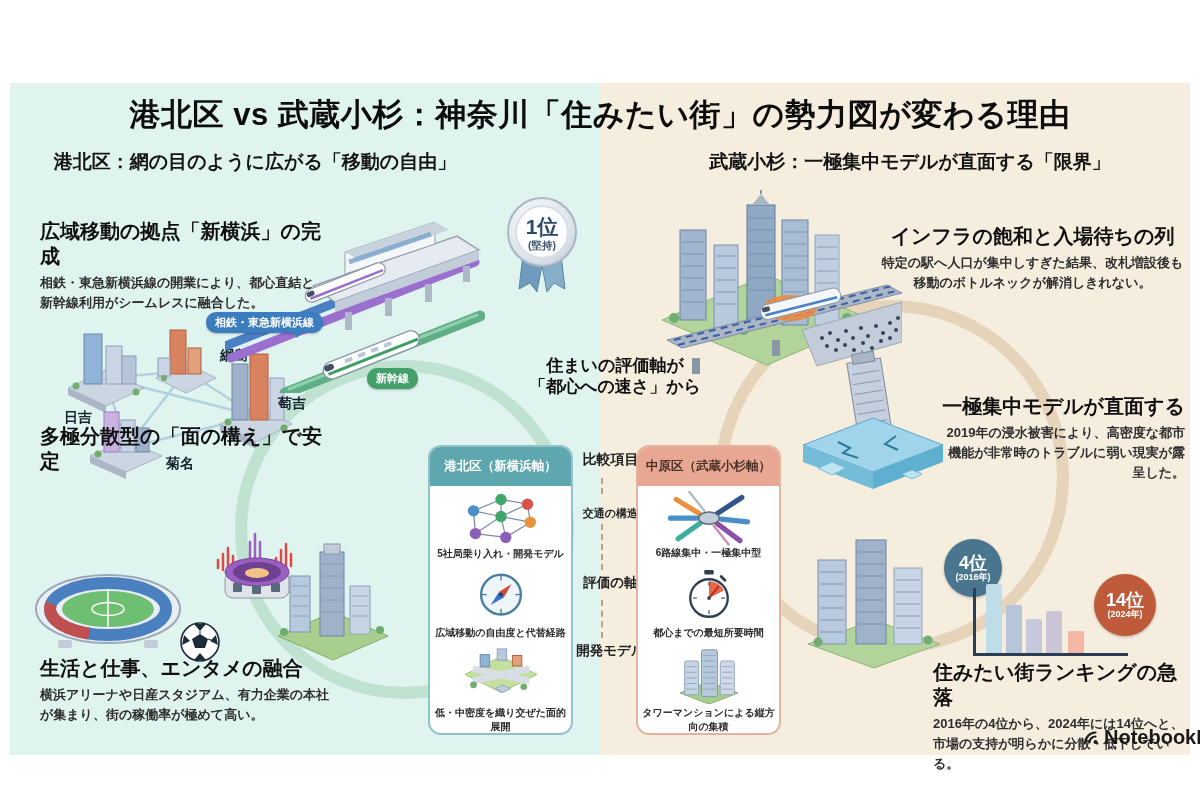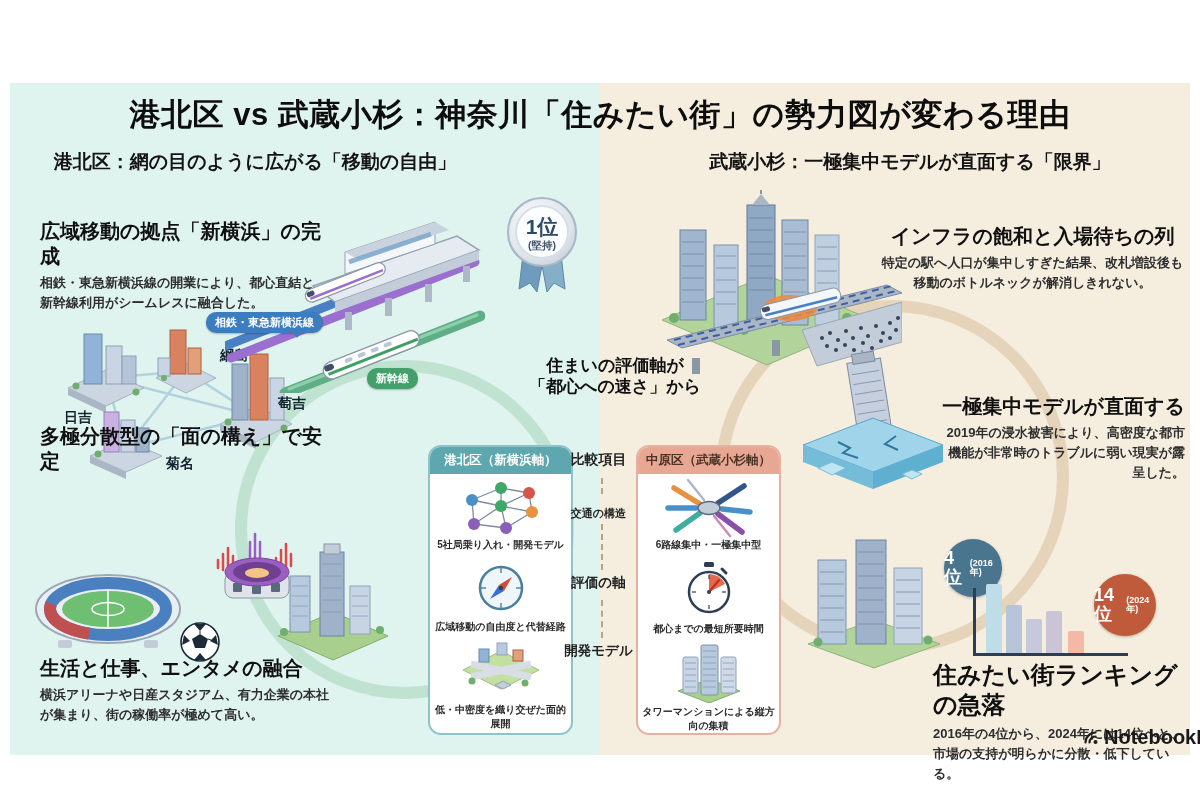--- a/index.html
+++ b/index.html
@@ -17,27 +17,27 @@
   .h2{font-size:19px;font-weight:800;color:#101010;line-height:1.25;}
   .body{font-size:13px;font-weight:600;color:#2e2e2e;line-height:1.55;margin-top:4px;}
   .pill{position:absolute;color:#fff;font-size:11px;font-weight:700;padding:3px 9px;border-radius:10px;white-space:nowrap;box-shadow:0 1px 2px rgba(0,0,0,.25);}
   .pill .tail{position:absolute;width:8px;height:8px;transform:rotate(45deg);bottom:-3px;}
   #pill-sotetsu{left:206px;top:312px;background:#3c7dc0;}
   #pill-sotetsu .tail{background:#3c7dc0;right:22px;}
   #pill-shinkansen{left:367px;top:368px;background:#43a06b;}
   .card{position:absolute;top:445px;width:141px;height:286px;background:#ffffff;border-radius:13px;display:flex;flex-direction:column;align-items:center;}
   #card-kohoku{left:428px;border:2px solid #8fc3c9;}
   #card-nakahara{left:636px;border:2px solid #e3b2a0;}
-  .card-header{width:100%;box-sizing:border-box;text-align:center;font-size:12.5px;font-weight:800;padding:5px 2px;border-radius:11px 11px 0 0;}
+  .card-header{width:100%;box-sizing:border-box;text-align:center;font-size:12.5px;font-weight:800;padding:11px 2px;border-radius:11px 11px 0 0;}
   #card-kohoku .card-header{background:#5ea7ae;color:#ffffff;}
   #card-nakahara .card-header{background:#e8a793;color:#4a3226;}
   .card-cap{font-size:10px;font-weight:700;color:#2b2b2b;text-align:center;line-height:1.35;padding:0 4px;}
-  .cmp-label{position:absolute;left:560px;width:77px;text-align:center;font-weight:800;color:#222;}
+  .cmp-label{position:absolute;left:572px;width:77px;text-align:center;font-weight:800;color:#222;}
   .cmp-dash{position:absolute;left:601px;width:0;border-left:2px dashed #b3a58c;}
-  .rank-circle{position:absolute;border-radius:50%;color:#fff;display:flex;flex-direction:row;align-items:center;justify-content:center;line-height:1.05;box-shadow:0 1px 3px rgba(0,0,0,.25);}
+  .rank-circle{position:absolute;border-radius:50%;color:#fff;display:flex;flex-direction:column;align-items:center;justify-content:center;line-height:1.05;box-shadow:0 1px 3px rgba(0,0,0,.25);}
   #rank-old{left:944px;top:539px;width:58px;height:58px;background:#49758f;}
   #rank-new{left:1094px;top:574px;width:62px;height:62px;background:#bf5b3b;}
   .rank-big{font-size:18px;font-weight:900;}
   .rank-year{font-size:9px;font-weight:700;}
   .axis{position:absolute;background:#2c3e53;}
   #bars{position:absolute;left:980px;top:584px;width:150px;height:69px;}
   .bar{position:absolute;bottom:0;width:16px;border-radius:2px 2px 0 0;}
   #footer-logo{position:absolute;left:1083px;top:726px;display:flex;align-items:center;gap:4px;}
   #footer-logo .logo-text{font-size:20px;font-weight:700;color:#191919;}
   svg text{font-family:"Liberation Sans","DejaVu Sans",sans-serif;}
@@ -538,21 +538,21 @@
   <div class="axis" style="left:973px;top:653px;width:155px;height:3px;"></div>
   <div id="bars">
     <div class="bar" style="left: 6px; height: 69px; background: rgb(190, 221, 233);"></div>
     <div class="bar" style="left: 26px; height: 48px; background: rgb(183, 197, 216);"></div>
     <div class="bar" style="left: 46px; height: 34px; background: rgb(198, 201, 220);"></div>
     <div class="bar" style="left: 66px; height: 42px; background: rgb(203, 196, 215);"></div>
     <div class="bar" style="left: 88px; height: 22px; background: rgb(243, 184, 166);"></div>
   </div>
 
   <div class="abs" style="left:933px;top:660px;width:257px;">
-    <div class="h2" style="font-size:24px;">住みたい街ランキングの急落</div>
+    <div class="h2" style="font-size:20px;">住みたい街ランキングの急落</div>
     <div class="body">2016年の4位から、2024年には14位へと、市場の支持が明らかに分散・低下している。</div>
   </div>
 
   <div id="footer-logo">
     <svg width="17" height="17" viewBox="0 0 17 17">
       <path d="M2.5,13.5 A10,10 0 0 1 12.5,3.5" fill="none" stroke="#1d1d1d" stroke-width="2.2" stroke-linecap="round"></path>
       <path d="M6.5,13.5 A6,6 0 0 1 12.5,7.5" fill="none" stroke="#1d1d1d" stroke-width="2.2" stroke-linecap="round"></path>
       <circle cx="12.5" cy="13" r="2" fill="#1d1d1d"></circle>
     </svg>
     <span class="logo-text">NotebookLM</span>

